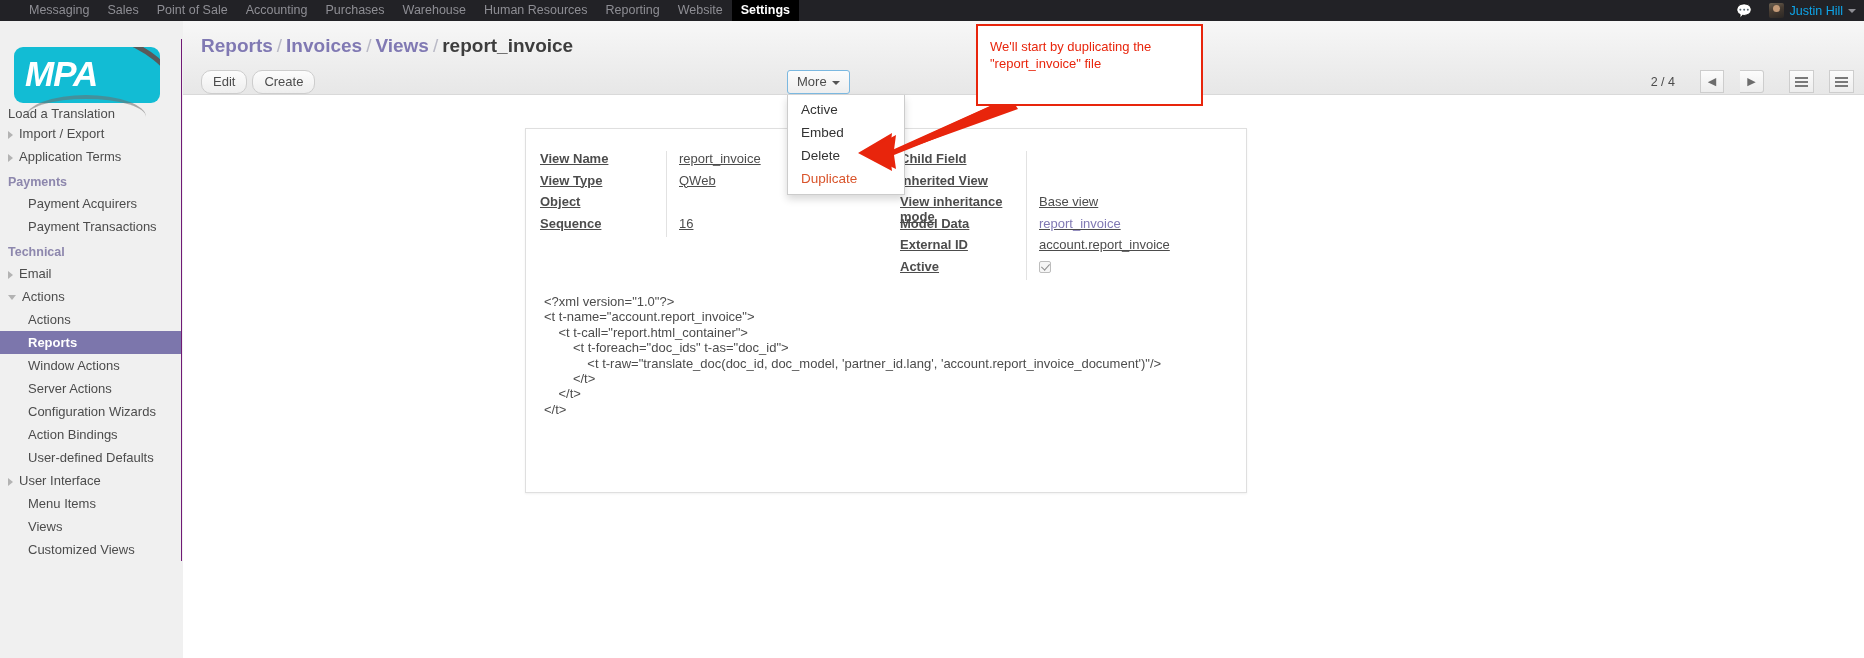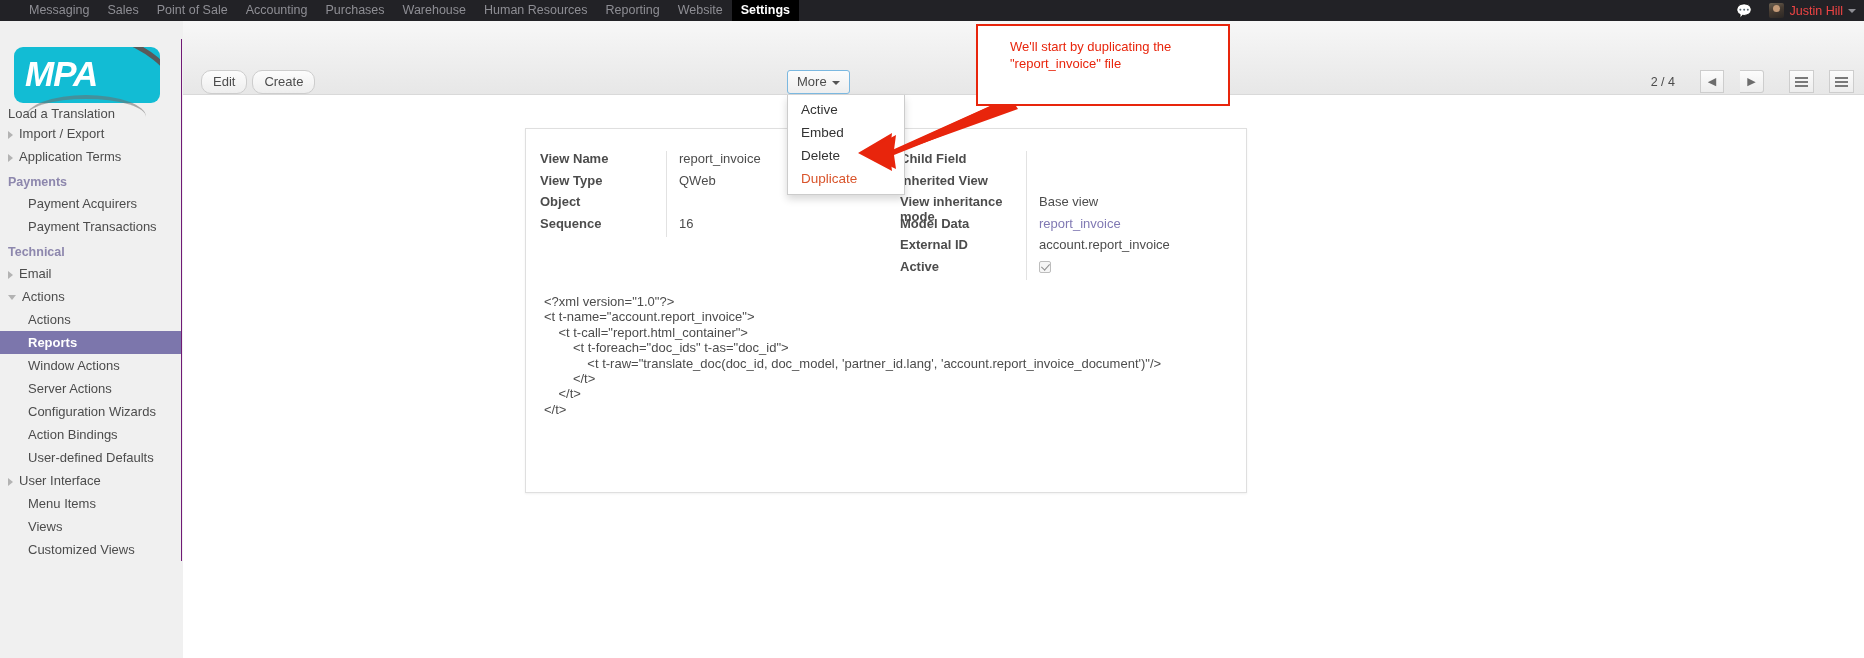--- a/index.html
+++ b/index.html
@@ -26,21 +26,21 @@
   .chat-icon { color:#c9c9cf; font-size:13px; margin-right:16px; cursor:pointer; line-height:1; }
   .avatar {
     width:15px; height:15px; border-radius:2px; margin-right:6px;
     background:linear-gradient(160deg,#6d6253 0%,#463b31 45%,#2b2725 100%);
     position:relative; overflow:hidden;
   }
   .avatar:after{
     content:""; position:absolute; left:4px; top:2px; width:7px; height:7px;
     border-radius:50%; background:#c39a78;
   }
-  .username { color:#ef4444; font-size:12.5px; margin-right:5px; cursor:pointer; }
+  .username { color:#0ea5e9; font-size:12.5px; margin-right:5px; cursor:pointer; }
   .caret-down { width:0;height:0;border-left:4px solid transparent;border-right:4px solid transparent;border-top:4px solid #8e8e94; }
 
   
   .sidebar {
     position:absolute; left:0; top:39px; width:182px; height:522px;
     background:#f0f0f0; border-right:1px solid #701a75; overflow:hidden;
   }
   .logo-wrap { padding:8px 0 4px 14px; }
   .logo {
     width:146px; height:56px; background:#12bcd4; border-radius:9px;
@@ -136,21 +136,21 @@
   .hamb { width:13px; }
   .hamb i { display:block; height:2px; background:#7a7a7a; margin:2px 0; }
 
   
   .sheet-area { position:absolute; left:0; top:75px; width:1681px; height:562px;
     background:#fff; }
   .sheet {
     position:absolute; left:342px; top:32px; width:722px; height:365px;
     background:#fff; border:1px solid #dfdfdf; box-shadow:0 1px 2px rgba(0,0,0,.06);
   }
-  .fieldgrid { display:flex; padding:22px 0 0 0; }
+  .fieldgrid { display:flex; padding:22px 0 0 0;text-decoration:underline; }
   .fcol { width:50%; }
   .frow { display:flex; height:21.5px; align-items:flex-start; }
   .flabel { width:140px; font-weight:bold; font-size:13px; color:#4c4c4c; padding-left:14px; }
   .fval { font-size:13px; color:#4c4c4c; border-left:1px solid #e2e2e2; padding-left:12px; flex:1; min-height:21.5px; }
   .fval.link { color:#8079b3; cursor:pointer; }
   .chk {
     display:inline-block; width:12px; height:12px; border:1px solid #bdbdbd;
     background:#f6f6f6; border-radius:2px; position:relative; margin-top:2px;
   }
   .chk:after{
@@ -164,22 +164,22 @@
     border:1px solid transparent; border-bottom:none; margin-bottom:-1px; line-height:18px;
   }
   .tab.active { color:#3d3d3d; background:#fff; border-color:#dddddd; border-radius:3px 3px 0 0; }
   .code {
     font-family:"Liberation Sans", sans-serif; font-size:13px; color:#4c4c4c;
     white-space:pre; padding:14px 0 0 18px; line-height:15.4px; overflow:hidden;
   }
 
   
   .callout {
-    position:absolute; left:976px; top:24px; width:254px; height:82px;
-    background:#fff; border:2px solid #e8250c; z-index:60;padding-left:20px;
+    position:absolute; left:976px; top:24px; width:227px; height:82px;
+    background:#fff; border:2px solid #e8250c; z-index:60;
   }
   .callout-txt {
     color:#e8250c; font-size:13px; padding:12px 10px 0 12px; line-height:17px;
     white-space:pre-line;
   }
   .arrow-svg { position:absolute; left:830px; top:95px; z-index:55; }
 </style>
 </head>
 <body>
 
@@ -232,20 +232,21 @@
       <div class="nav-item lvl1"><span class="tri"></span><span>User Interface</span></div>
       <div class="nav-item lvl2"><span>Menu Items</span></div>
       <div class="nav-item lvl2"><span>Views</span></div>
       <div class="nav-item lvl2"><span>Customized Views</span></div>
     </div>
 </div>
 
 <div class="main">
 
   <div class="control-panel">
+    <div class="breadcrumb" id="breadcrumb"><a>Reports</a><span class="sep">/</span><a>Invoices</a><span class="sep">/</span><a>Views</a><span class="sep">/</span><span class="cur">report_invoice</span></div>
 
     <div class="btnrow">
       <div class="btn">Edit</div>
       <div class="btn">Create</div>
     </div>
 
     <div class="btn-more">
       <span>More</span><span class="cd"></span>
     </div>
     <div class="dropdown" id="dropdown">

